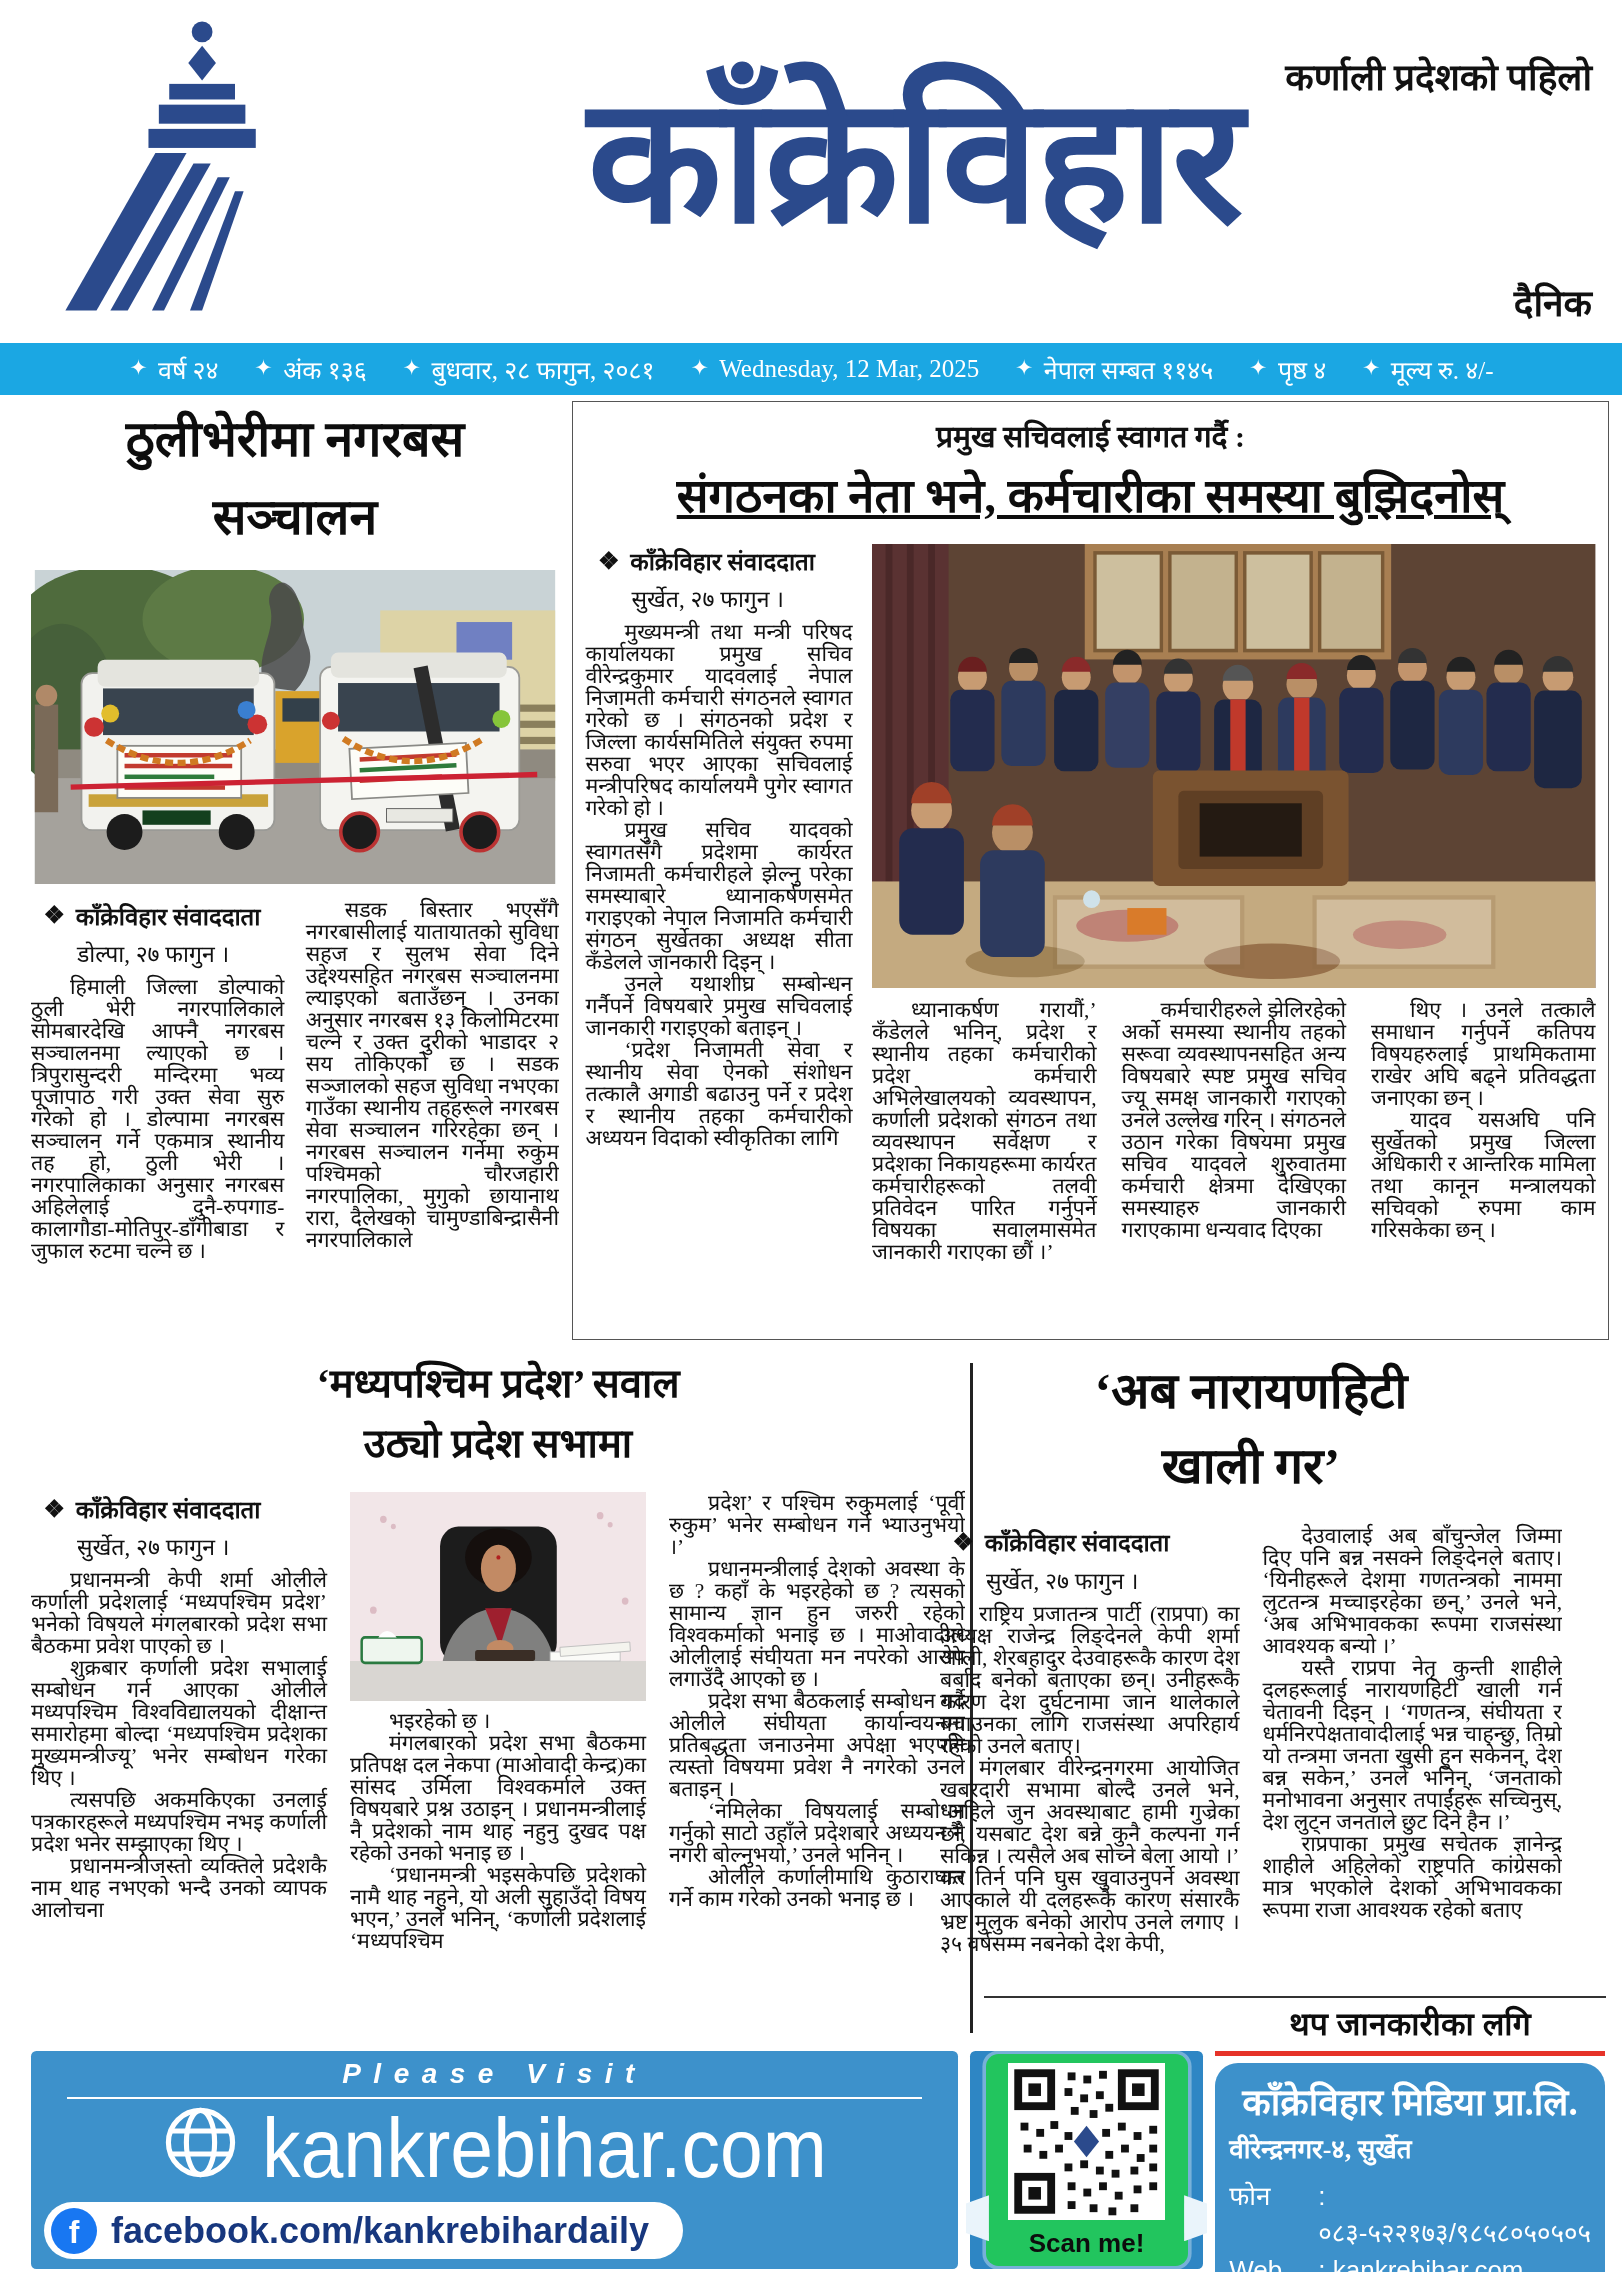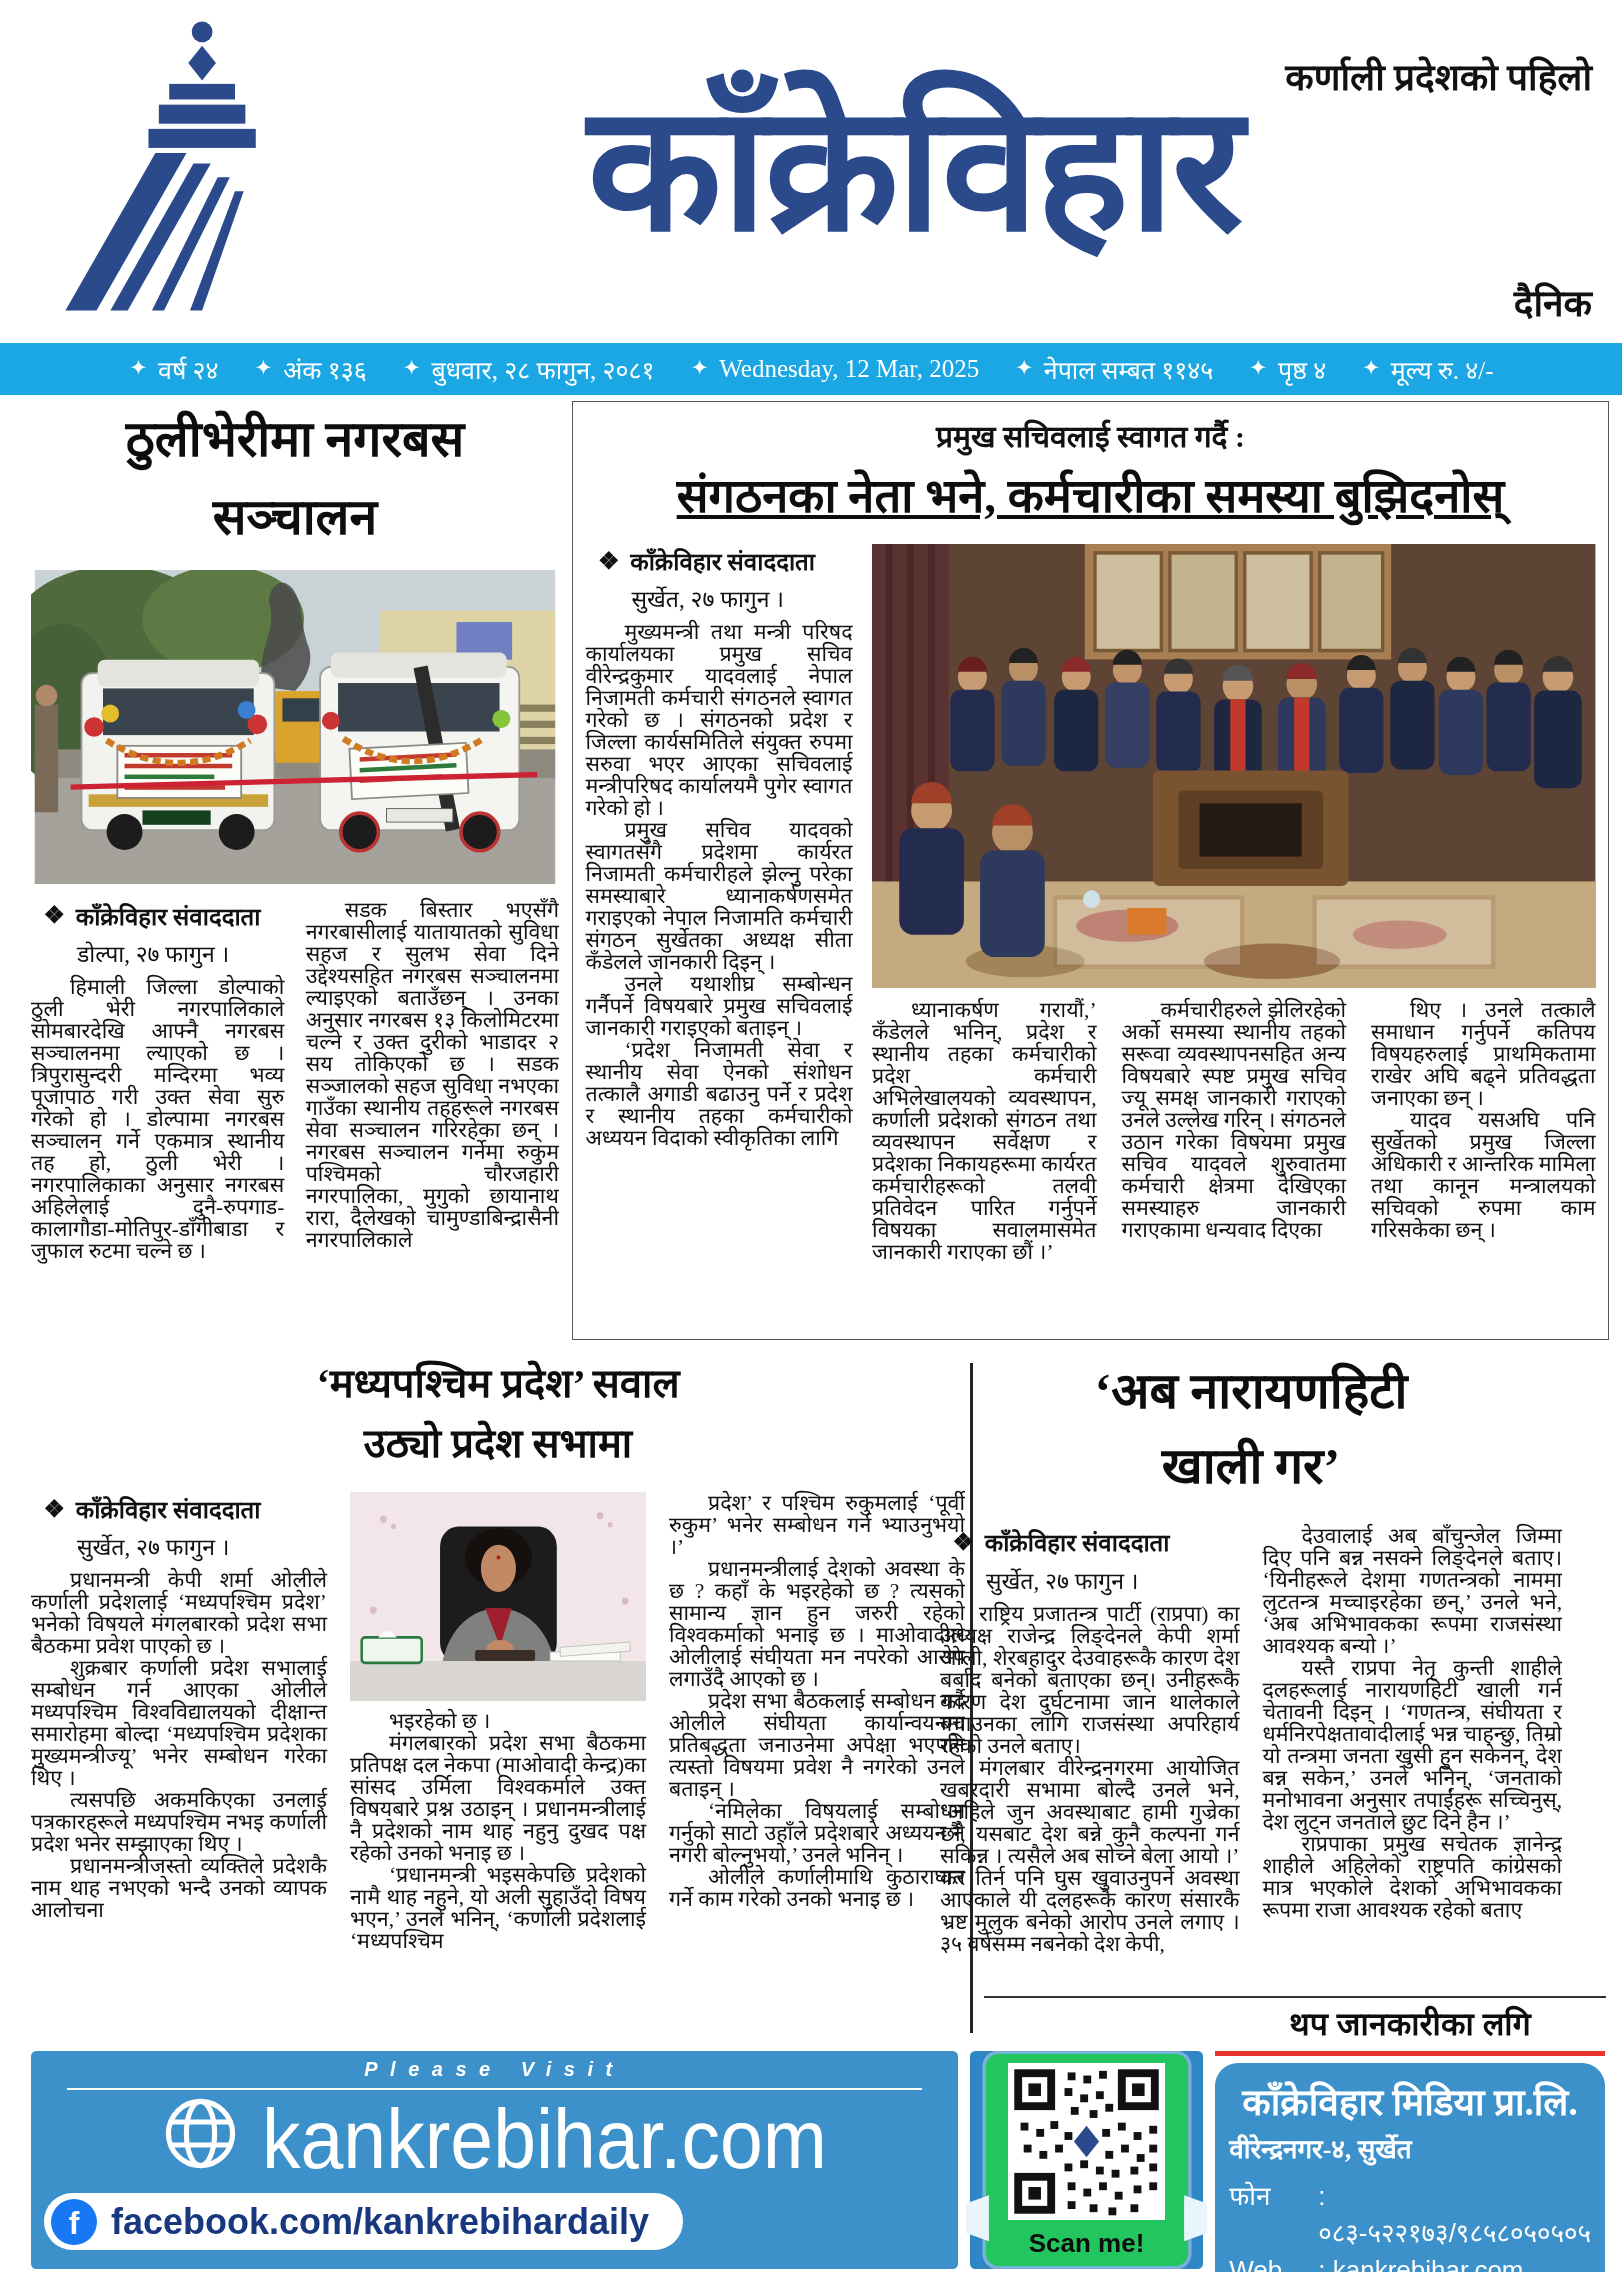--- a/index.html
+++ b/index.html
@@ -1,21 +1,21 @@
 <!DOCTYPE html>
 <html style="font-size:14.3px"><head>
 <meta charset="utf-8">
 <style>
   html,body{margin:0;padding:0;background:#e8e8e8;}
   .page{position:relative;width:1623px;height:2281px;background:#ffffff;margin:0 auto;overflow:hidden;
         font-family:"Liberation Serif","DejaVu Serif",serif;color:#111;}
   
   .masthead{position:absolute;left:0;top:0;width:1623px;height:343px;}
   .logo{position:absolute;left:55px;top:12.5px;width:225px;height:301px;}
-  .mast-title{position:absolute;left:241px;right:36px;top:74px;text-align:center;
+  .mast-title{position:absolute;left:241px;right:36px;top:66px;text-align:center;
               font-weight:bold;font-size:175px;line-height:1.1;color:#2b4a8c;letter-spacing:-2.7px;white-space:nowrap;}
   .mast-tagline{position:absolute;right:31px;top:50px;font-size:37px;font-weight:bold;color:#111;}
   .mast-daily{position:absolute;right:31px;top:276px;font-size:37px;font-weight:bold;color:#111;}
   
   .infobar{position:absolute;left:0;top:343px;width:1623px;height:52px;background:#1ba7e3;
            display:flex;align-items:center;justify-content:center;gap:36px;color:#fff;font-size:25px;}
   .bar-item{display:flex;align-items:center;gap:10.7px;white-space:nowrap;}
   .diamond{font-size:21.4px;line-height:1;}
   
   .hl{font-weight:bold;text-align:center;color:#0d0d0d;}
@@ -46,21 +46,21 @@
   
   .art-d{position:absolute;left:940px;top:1354px;width:622px;height:636px;overflow:hidden;}
   .art-d .hl{font-size:50px;line-height:1.5;margin-bottom:21.4px;}
   .art-d .cols{gap:23px;}
   .vrule-cd{position:absolute;left:970px;top:1363px;width:2.7px;height:670px;background:#222;}
   .rule-d{position:absolute;left:984px;top:1996px;width:622px;height:1.8px;background:#333;}
   
   .f-left{position:absolute;left:31px;top:2051px;width:927px;height:218px;background:#3d91cb;border-radius:5.3px;
           display:flex;flex-direction:column;align-items:center;padding-top:7.1px;box-sizing:border-box;
           font-family:"Liberation Sans","DejaVu Sans",sans-serif;}
-  .pv{color:#fff;font-style:italic;font-weight:bold;font-size:20px;letter-spacing:12.5px;}
+  .pv{color:#fff;font-style:italic;font-weight:bold;font-size:28px;letter-spacing:12.5px;}
   .pv-line{width:855px;height:1.8px;background:#fff;margin:7.1px 0 5.3px 0;}
   .site-row{display:flex;align-items:flex-start;gap:23px;}
   .site-name{color:#fff;font-size:77px;font-weight:400;letter-spacing:0;transform:scaleY(1.08);white-space:nowrap;}
   .fb-pill{align-self:flex-start;margin:9px 0 0 12.5px;background:#fff;border-radius:36px;height:57px;
            display:flex;align-items:center;gap:14.3px;padding:0 34px 0 7.1px;}
   .fb-text{color:#17377e;font-size:36px;font-weight:bold;white-space:nowrap;}
   .f-qr{position:absolute;left:970px;top:2051px;width:233px;height:218px;background:#2e86c4;border-radius:5.3px;
         display:flex;align-items:center;justify-content:center;}
   .qr-card{position:relative;background:#22c55e;border-radius:12.5px;padding:9px 9px 7.1px;width:184px;text-align:center;
            box-shadow:0 0 0 3.6px rgba(255,255,255,.35);}

